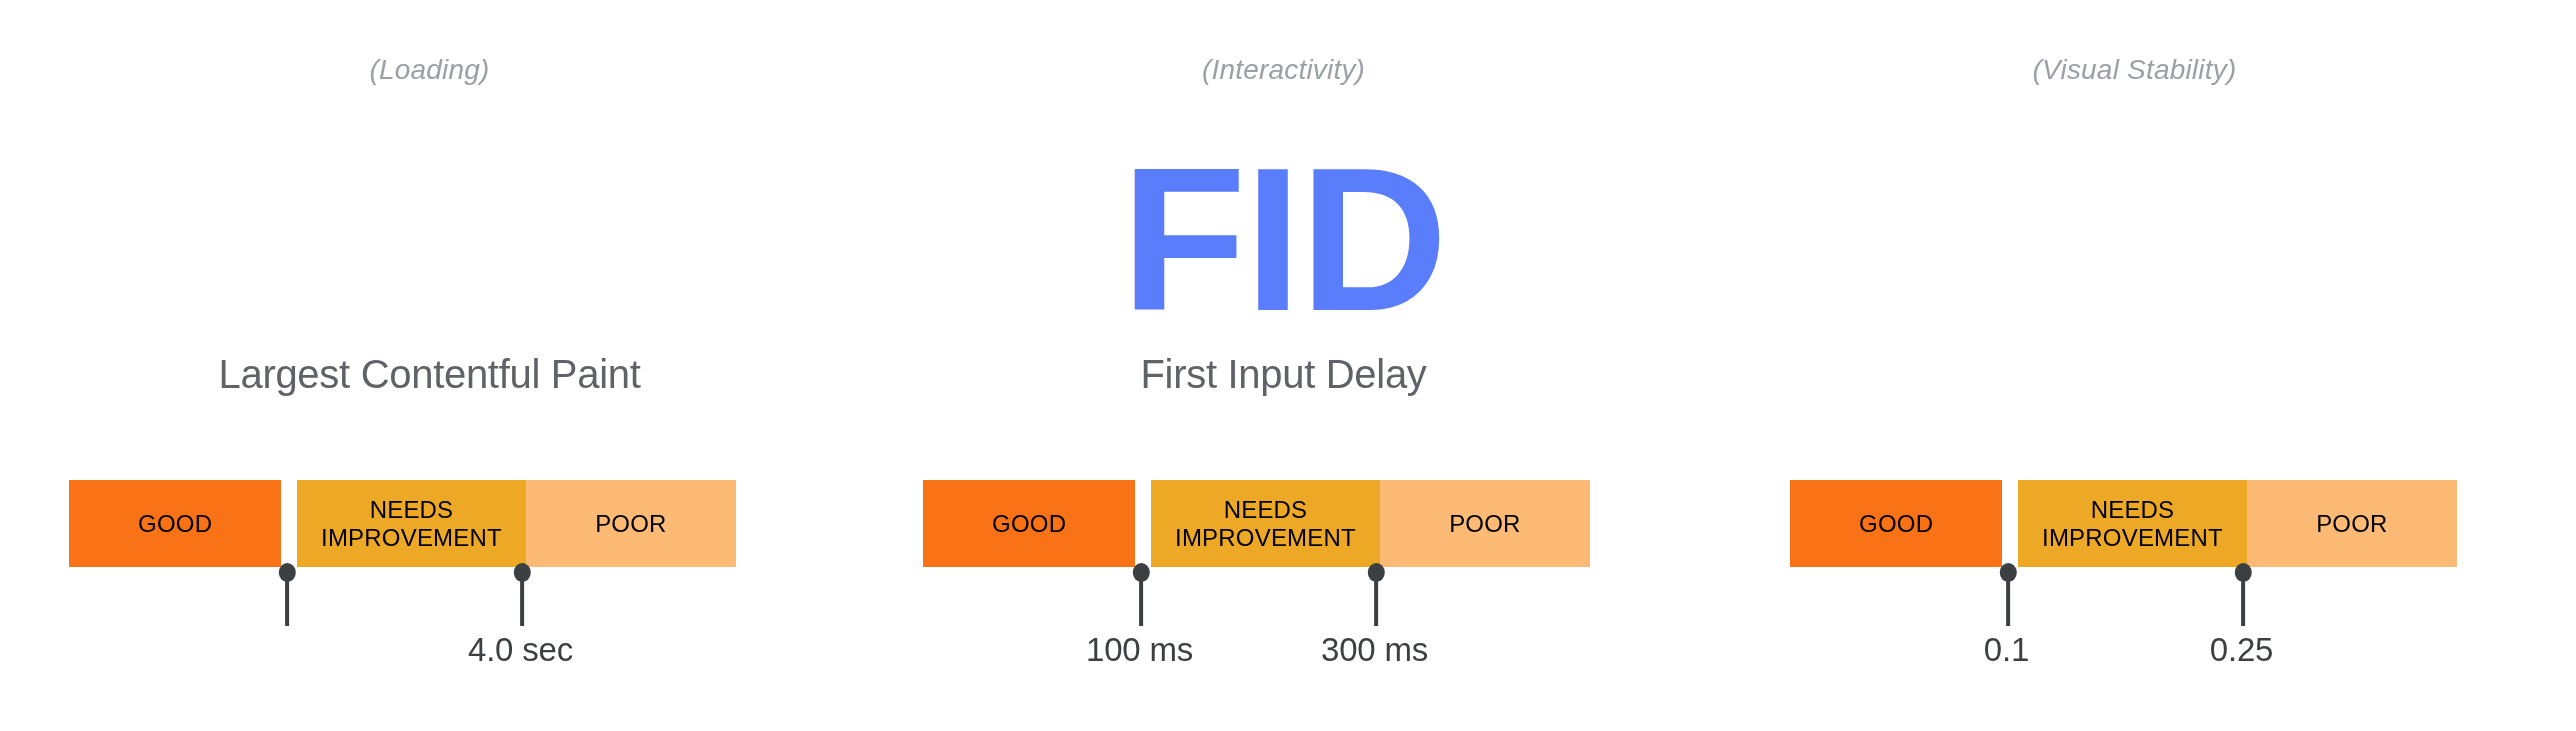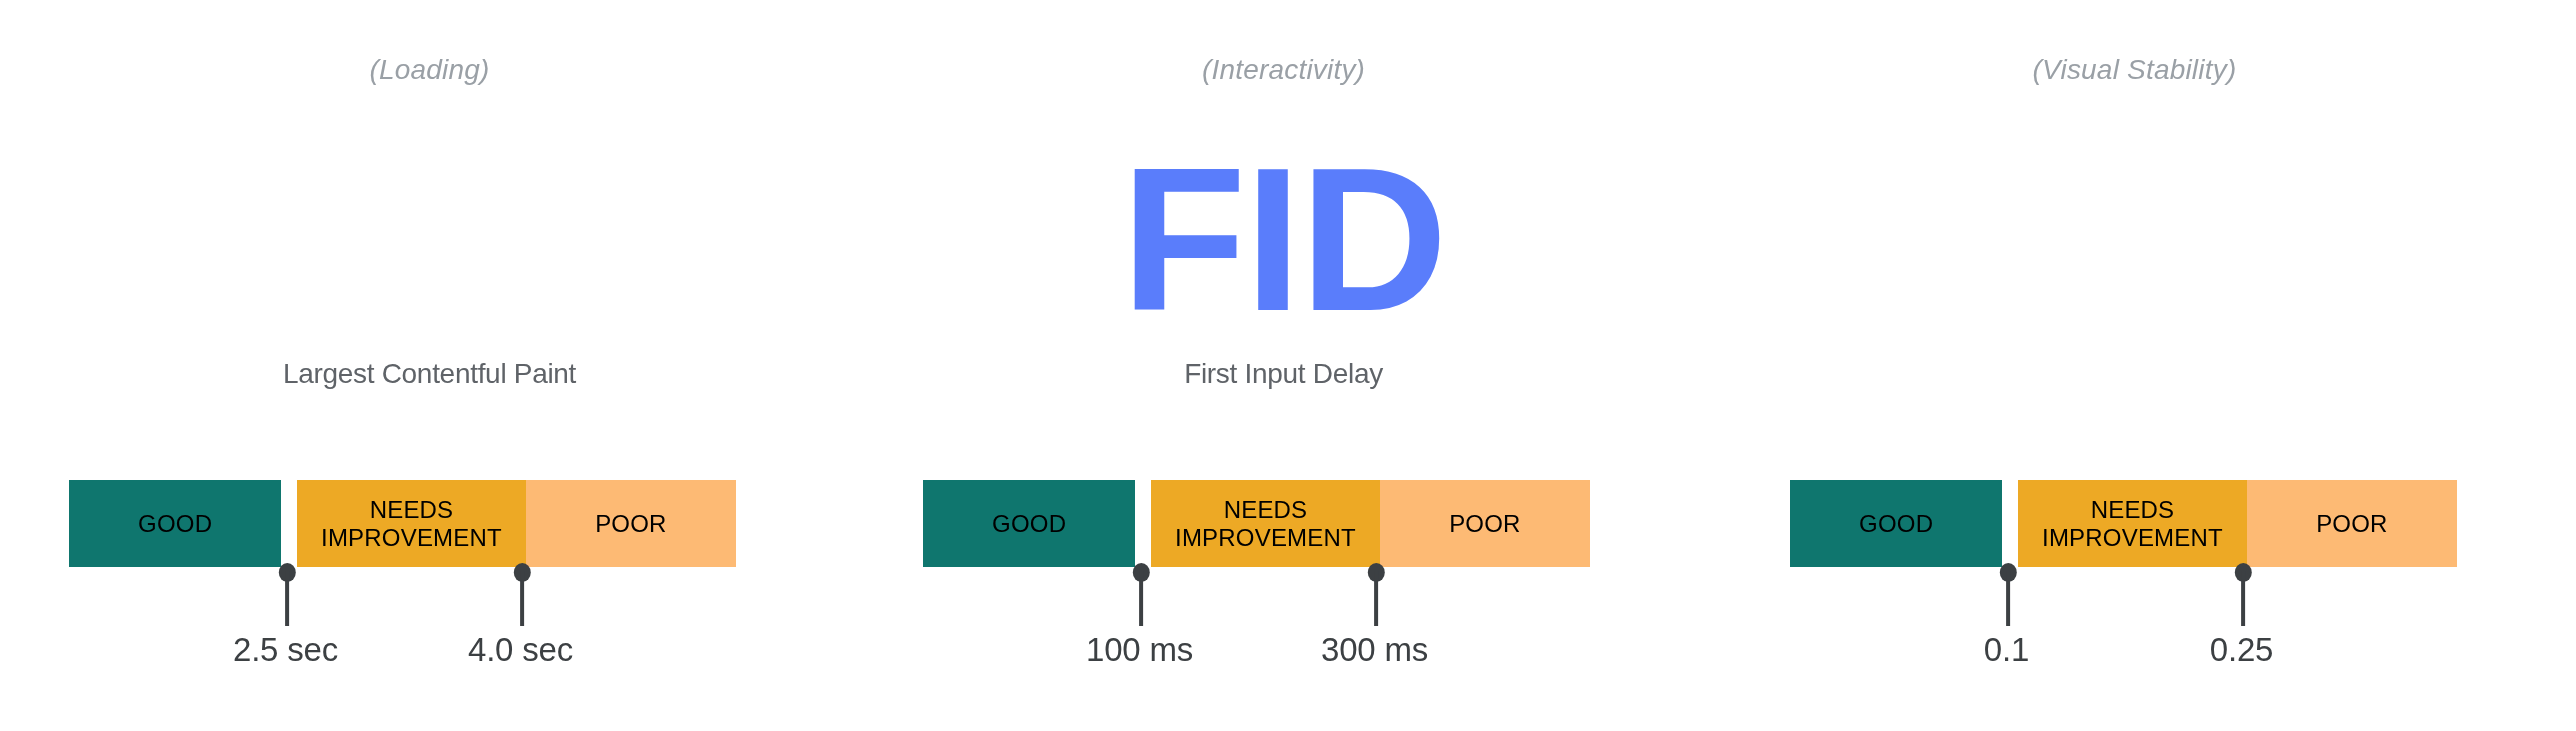--- a/index.html
+++ b/index.html
@@ -63,21 +63,21 @@
     white-space: nowrap;
   }
 
   
   .fullname {
     position: absolute;
     top: 348px;
     left: 0;
     width: 859px;
     text-align: center;
-    font-size: 28px;
+    font-size: 40px;
     font-weight: 400;
     color: #5f6368;
     line-height: 52px;
     letter-spacing: -0.3px;
     white-space: nowrap;
   }
 
   
   .bar {
     position: absolute;
@@ -93,21 +93,21 @@
     display: flex;
     align-items: center;
     justify-content: center;
     text-align: center;
     font-size: 24px;
     font-weight: 400;
     color: #000000;
     line-height: 28px;
     letter-spacing: 0.2px;
   }
-  .seg-good    { background: #0f766e; }
+  .seg-good    { background: #f97316; }
   .seg-needs   { background: #eda925; margin-left: 16px; }
   .seg-poor    { background: #fdba74; }
 
   .seg-label { pointer-events: none; }
   .seg-needs .seg-label { white-space: normal; max-width: 215px; }
 
   
   .marker {
     position: absolute;
     top: 563px;
@@ -165,21 +165,20 @@
       </div>
       <div class="seg seg-poor" style="width:32.3%">
         <span class="seg-label">POOR</span>
       </div>
     </div>
 
     <div class="marker" style="left:286px">
       <div class="marker-dot"></div>
       <div class="marker-stem"></div>
     </div>
-    <div class="marker-value" style="left:286px">2.5 sec</div>
 
     <div class="marker" style="left:521px">
       <div class="marker-dot"></div>
       <div class="marker-stem"></div>
     </div>
     <div class="marker-value" style="left:521px">4.0 sec</div>
   </div>
 
   <div class="panel panel-2">
     <div class="category">(Interactivity)</div>

